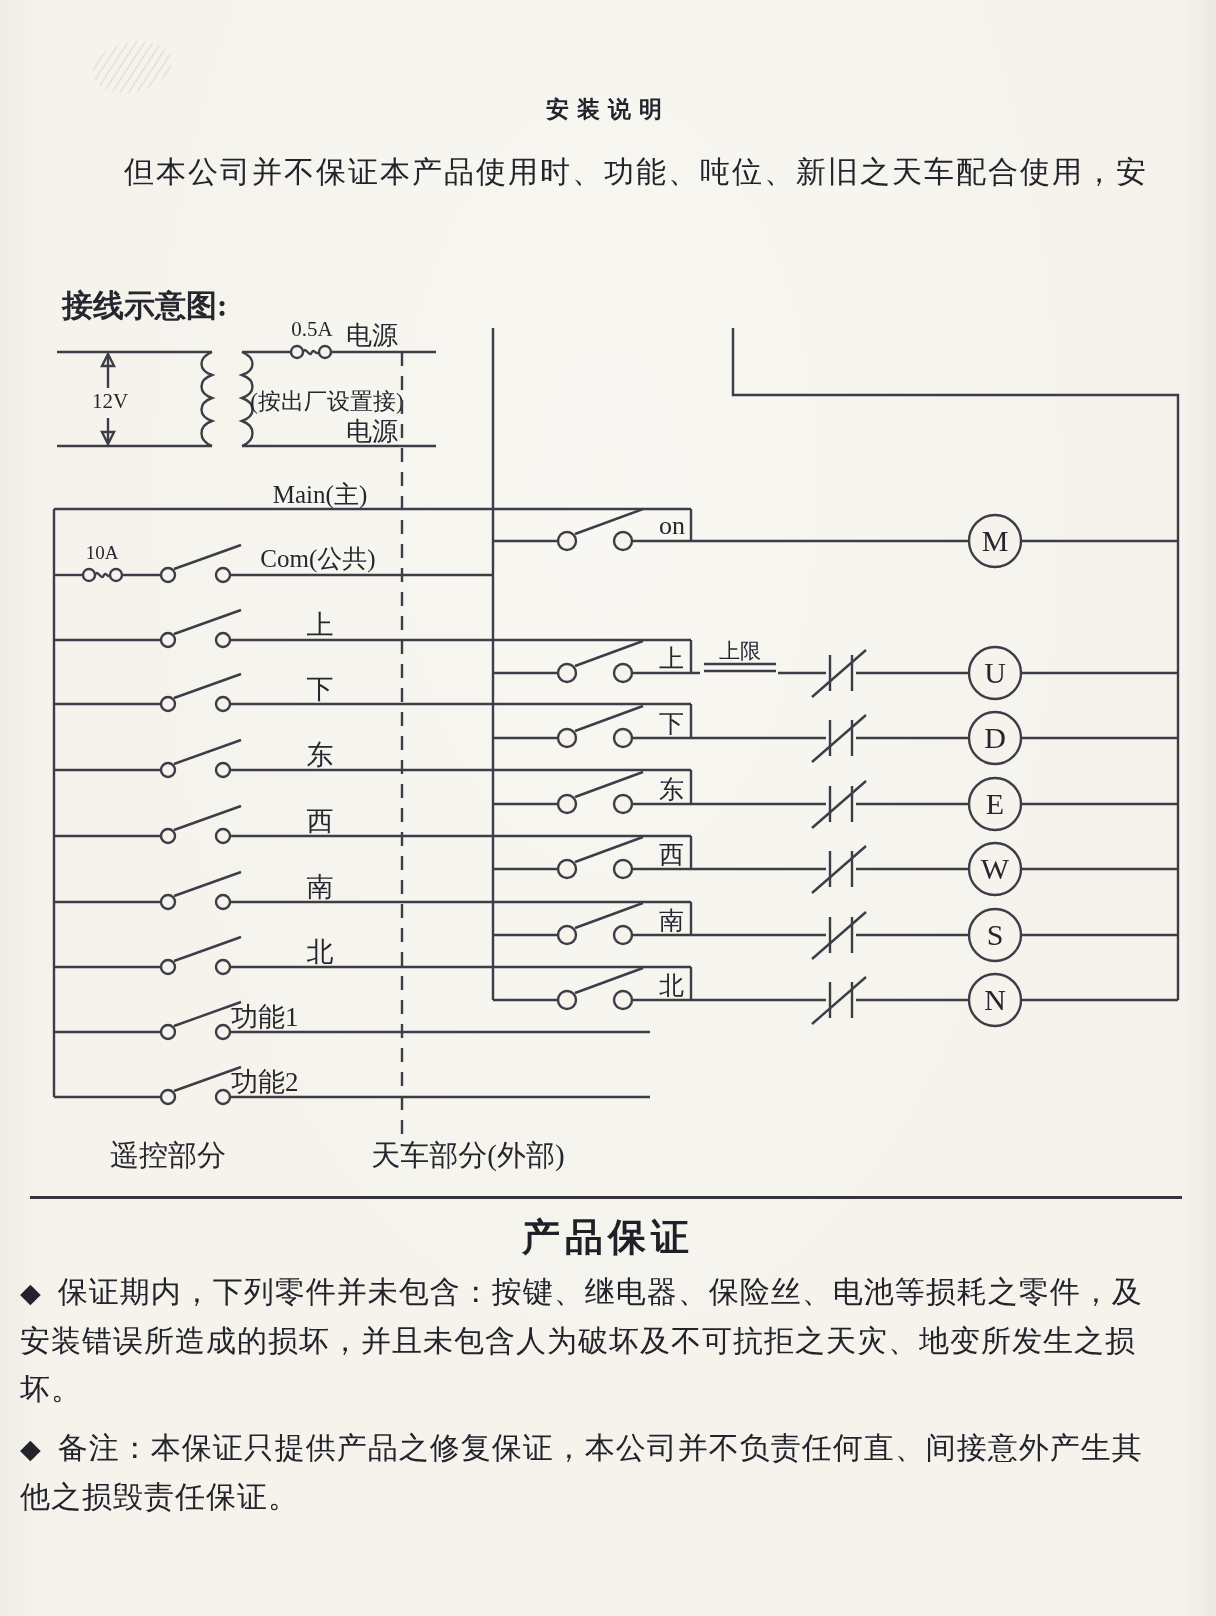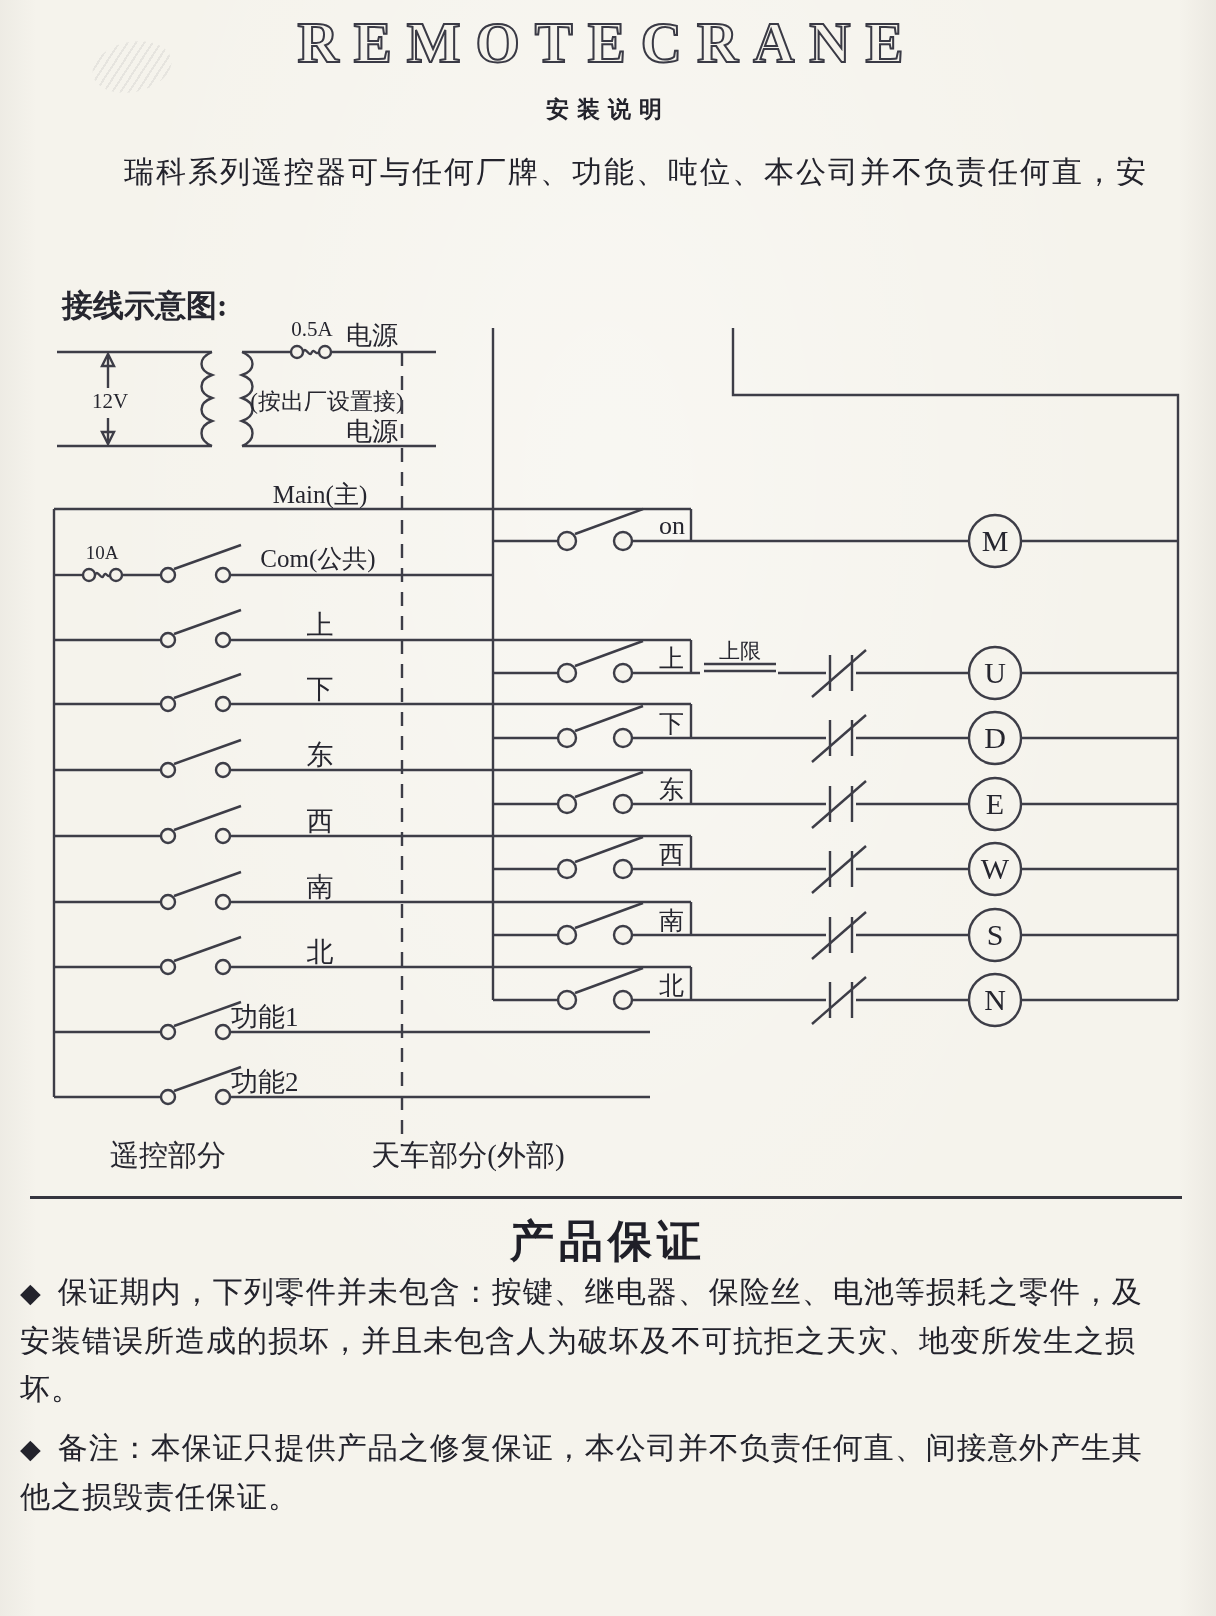--- a/index.html
+++ b/index.html
@@ -29,43 +29,42 @@
   .intro .l1{text-indent:62px;}
   .diagram-svg{position:absolute;top:270px;left:0;}
   .diagram-svg line, .diagram-svg path, .diagram-svg polyline{stroke:#3d3d47;stroke-width:2.4;fill:none;}
   .diagram-svg circle{stroke:#3d3d47;stroke-width:2.4;fill:#f5f3ec;}
   .diagram-svg text{fill:#26262f;font-family:"Liberation Serif", serif;}
   .dashed{stroke-dasharray:14 10;stroke-width:2.6;}
   .thick{stroke-width:3;}
   .rule{position:absolute;top:1196px;left:30px;width:1152px;height:3px;background:#35353f;}
   .warranty-title{
     position:absolute;top:1212px;left:0;width:100%;
-    text-align:center;font-size:44px;font-weight:700;letter-spacing:5px;color:#1f1f28;
+    text-align:center;font-size:38px;font-weight:700;letter-spacing:5px;color:#1f1f28;
   }
   .warranty{position:absolute;top:1268px;left:20px;width:1140px;font-size:30px;line-height:48px;letter-spacing:1px;color:#23232c;}
   .warranty p{margin:0 0 11px 0;}
   .warranty .bullet{margin-right:16px;font-size:27px;}
   .streak{
     position:absolute;top:42px;left:92px;width:80px;height:50px;opacity:.5;
     background:repeating-linear-gradient(135deg, rgba(110,110,118,.22) 0 2px, rgba(0,0,0,0) 2px 7px);
     border-radius:50%;transform:rotate(-12deg);
   }
 </style>
 </head>
 <body>
 
 <div class="page">
 
   <div class="streak"></div>
 
-  <div class="brand">REMOTECRANE</div>
   <div class="install-title">安装说明</div>
 
   <div class="intro">
-    <div class="l1">瑞科系列遥控器可与任何厂牌、功能、吨位、本公司并不负责任何直，安</div>
+    <div class="l1">但本公司并不保证本产品使用时、功能、吨位、新旧之天车配合使用，安</div>
   </div>
 
   <svg class="diagram-svg" width="1216" height="920" viewBox="0 0 1216 920">
 
     <text x="62" y="46" font-size="31" font-weight="600">接线示意图:</text>
 
     <g>
 
       <line x1="57" y1="82" x2="212" y2="82"></line>
       <line x1="57" y1="176" x2="212" y2="176"></line>

